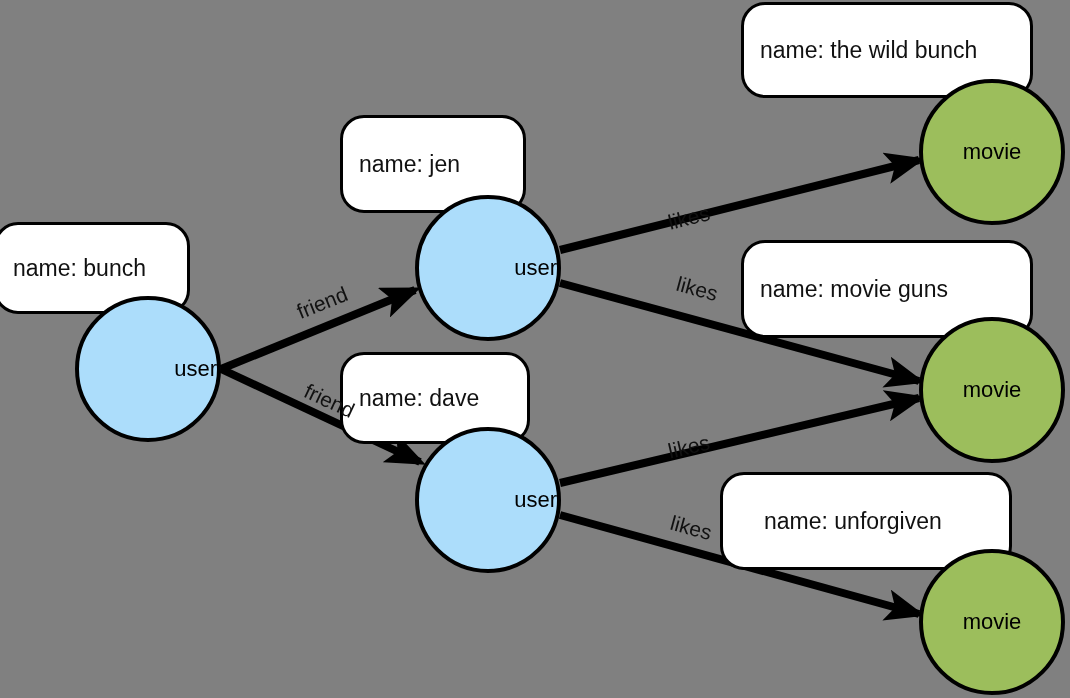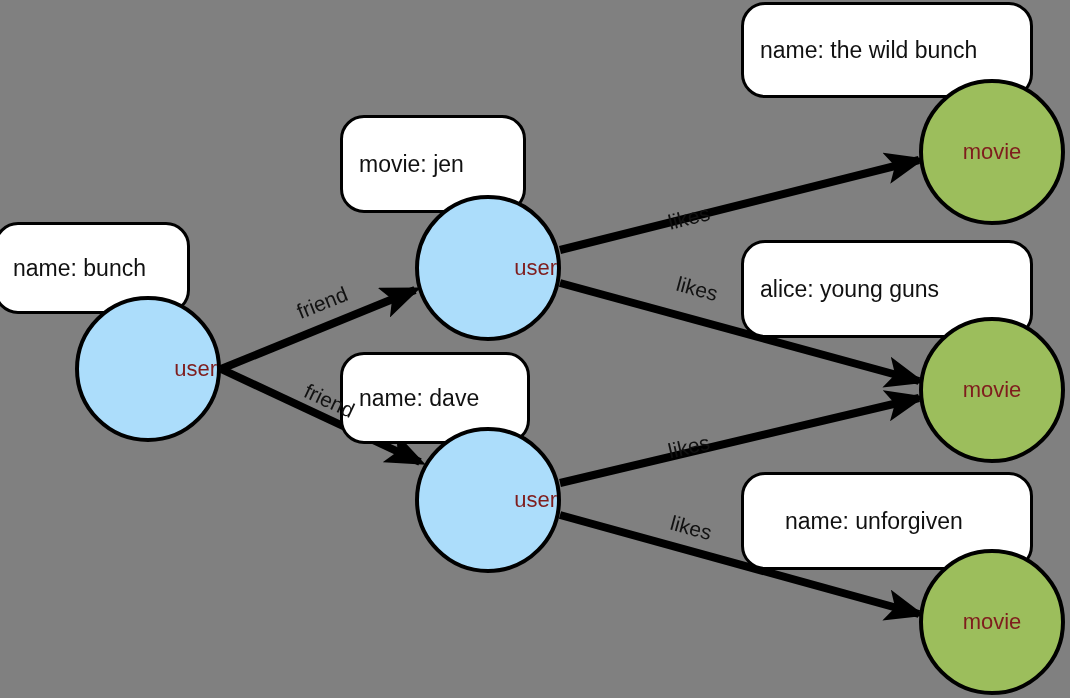--- a/index.html
+++ b/index.html
@@ -29,21 +29,21 @@
   }
   .node {
     position: absolute;
     border-radius: 50%;
     border: 4px solid #000000;
     box-sizing: border-box;
     display: flex;
     align-items: center;
     justify-content: center;
     font-size: 22px;
-    color: #7f1d1d;
+    color: #000000;
     font-family: "Liberation Sans", sans-serif;
   }
   .node-user {
     background: #ACDDFB;
     justify-content: flex-end;
   }
   .node-movie {
     background: #9CBE5C;
   }
   .prop-box {
@@ -88,32 +88,32 @@
         <line x1="560" y1="483" x2="919" y2="398" stroke="#000000" stroke-width="8" marker-end="url(#arrowhead)"></line>
         <line x1="560" y1="515" x2="919" y2="614" stroke="#000000" stroke-width="8" marker-end="url(#arrowhead)"></line>
       </g>
   </svg>
 
   <div id="boxes-group">
       <div class="prop-box" style="left: -6px; top: 222px; width: 196px; height: 92px;">
         <span>name: bunch</span>
       </div>
       <div class="prop-box" style="left: 340px; top: 115px; width: 186px; height: 98px;">
-        <span>movie: jen</span>
+        <span>name: jen</span>
       </div>
       <div class="prop-box" style="left: 340px; top: 352px; width: 190px; height: 92px;">
         <span>name: dave</span>
       </div>
       <div class="prop-box" style="left: 741px; top: 2px; width: 292px; height: 96px;">
         <span>name: the wild bunch</span>
       </div>
       <div class="prop-box" style="left: 741px; top: 240px; width: 292px; height: 98px;">
-        <span>alice: young guns</span>
+        <span>name: movie guns</span>
       </div>
-      <div class="prop-box" style="left: 741px; top: 472px; width: 292px; height: 98px; padding-left: 41px;">
+      <div class="prop-box" style="left: 720px; top: 472px; width: 292px; height: 98px; padding-left: 41px;">
         <span>name: unforgiven</span>
       </div>
     </div>
   <div id="nodes-group">
       <div class="node node-user" style="left: 75px; top: 296px; width: 146px; height: 146px;">
         <span>user</span>
       </div>
       <div class="node node-user" style="left: 415px; top: 195px; width: 146px; height: 146px;">
         <span>user</span>
       </div>

